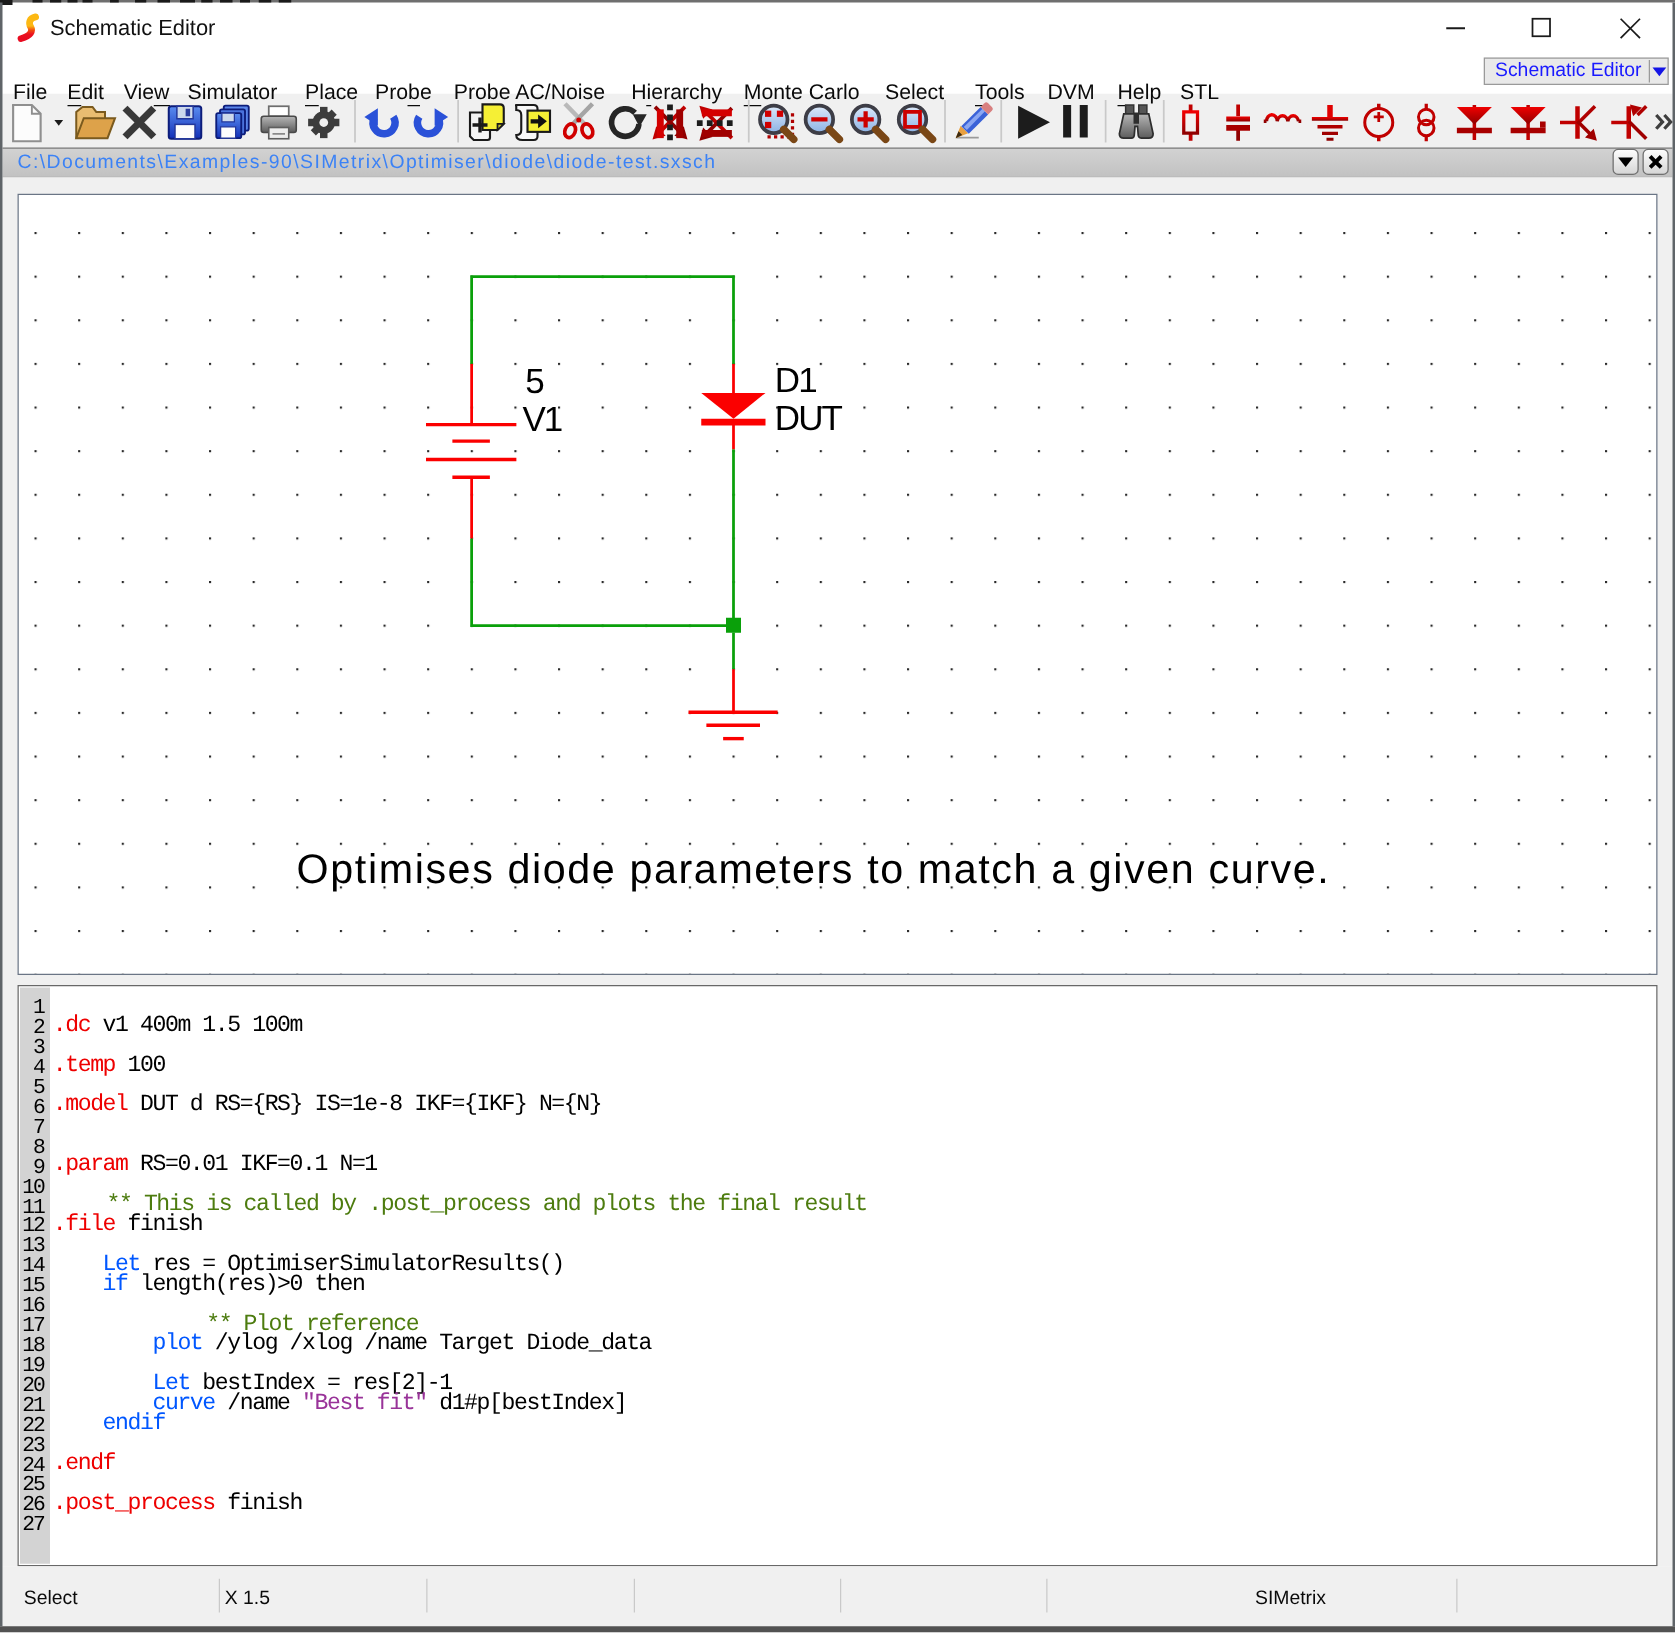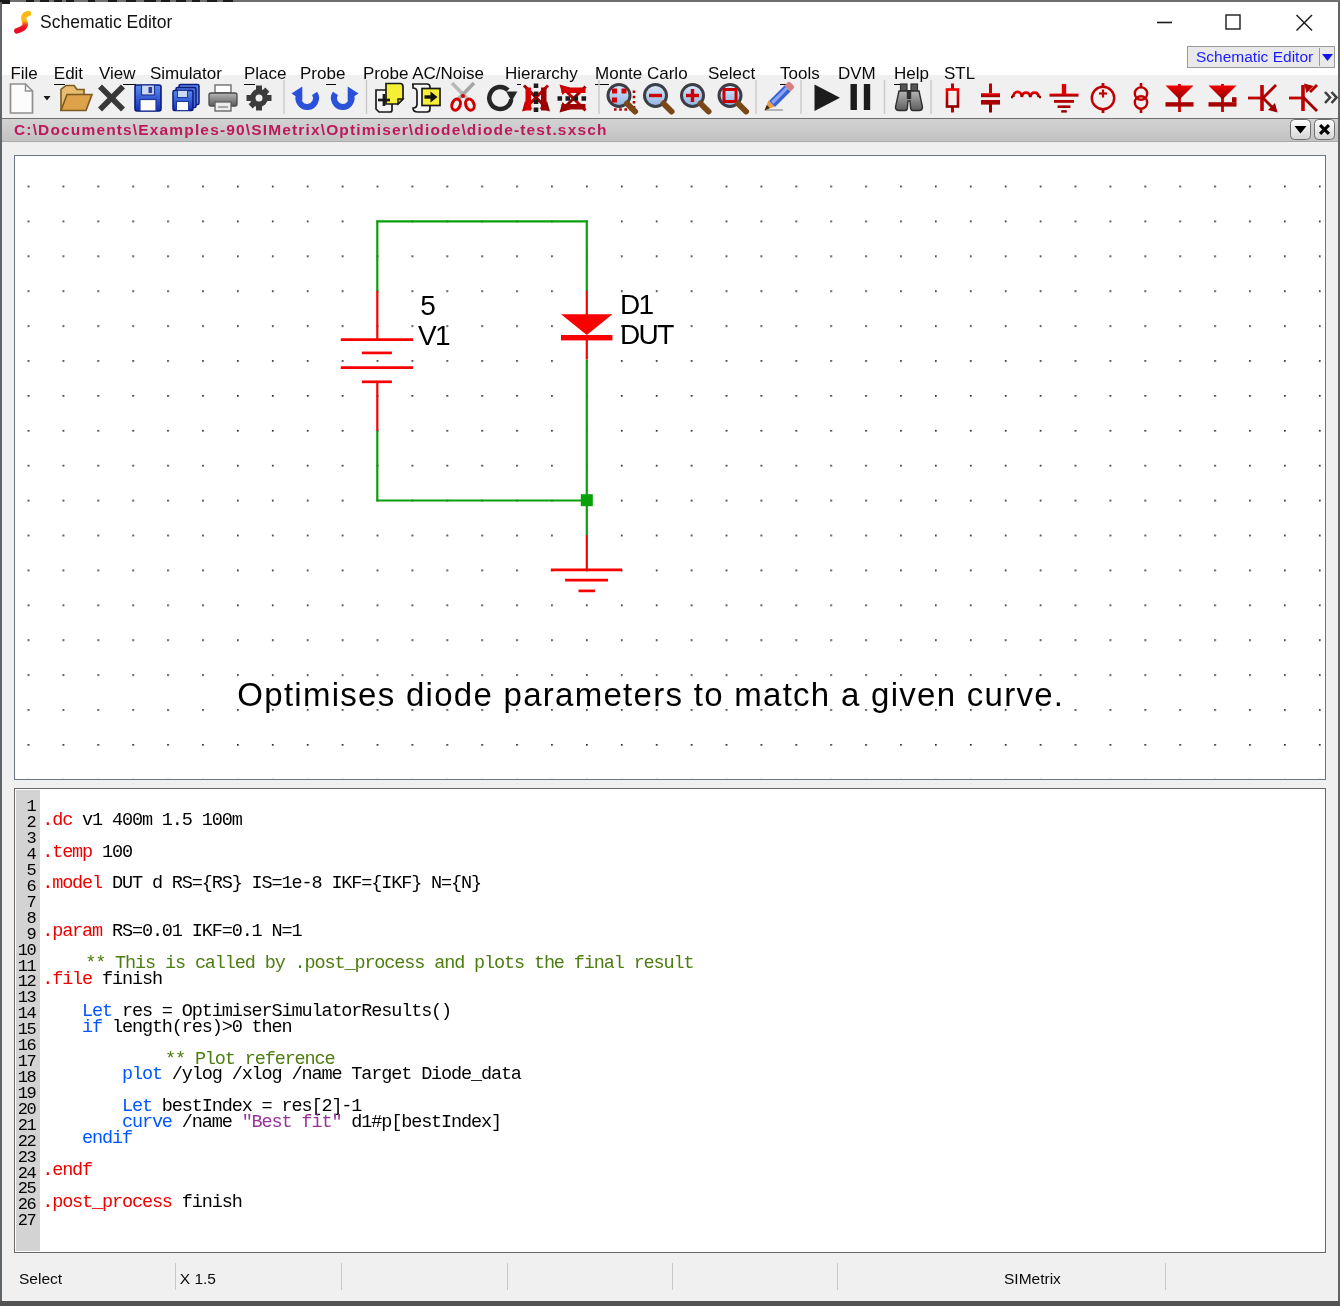--- a/index.html
+++ b/index.html
@@ -16,21 +16,21 @@
   #titlebar { left:2px; top:2px; width:1336px; height:43px; background:#fff; }
   #titletext { left:40px; top:12px; font-size:17.5px; color:#111; }
   
   #menubar { left:2px; top:45px; width:1336px; height:30px; background:#fff; }
   .mi { position:absolute; top:64px; font-size:17px; color:#0a0a0a; white-space:pre; }
   .mi u { text-decoration:none; border-bottom:1.2px solid #0a0a0a; padding-bottom:0.5px; }
   
   #toolbar { left:2px; top:75px; width:1336px; height:43px; background:#f0f0f0; }
   
   #pathbar { left:2px; top:118px; width:1336px; height:24px; background:linear-gradient(#d2d2d2,#c2c2c2); border-top:1px solid #6f6f6f; border-bottom:1px solid #aaa; }
-  #pathtext { left:14px; top:121px; font-size:15.5px; font-weight:bold; letter-spacing:1.15px; color:#be185d; }
+  #pathtext { left:14px; top:121px; font-size:15.5px; font-weight:normal; letter-spacing:1.15px; color:#3b82f6; }
   .pbtn { position:absolute; top:118.5px; width:21px; height:21px; background:linear-gradient(#fdfdfd,#d6d6d6); border:1.4px solid #707070; border-radius:4.5px; }
   
   #gapstrip { left:2px; top:142px; width:1336px; height:1111px; background:#f0f0f0; }
   #canvas { left:14px; top:155px; width:1312px; height:625px; background:#fff; border:1px solid #6a7585; }
   
   #codepanel { left:14px; top:788px; width:1312px; height:465px; background:#fff; border:1.6px solid #686868; }
   #gutter { left:15.6px; top:789.6px; width:24px; height:461.8px; background:#d3d3d3; }
   #gutternums { text-align:right; font-family:"Liberation Mono", monospace; font-size:17px; letter-spacing:-1.6px; line-height:15.92px; color:#000; }
   #code { font-family:Liberation Mono, monospace; font-size:18.5px; letter-spacing:-1.13px; line-height:15.92px; color:#000; white-space:pre; }
   .kw  { color:#ee0000; }

